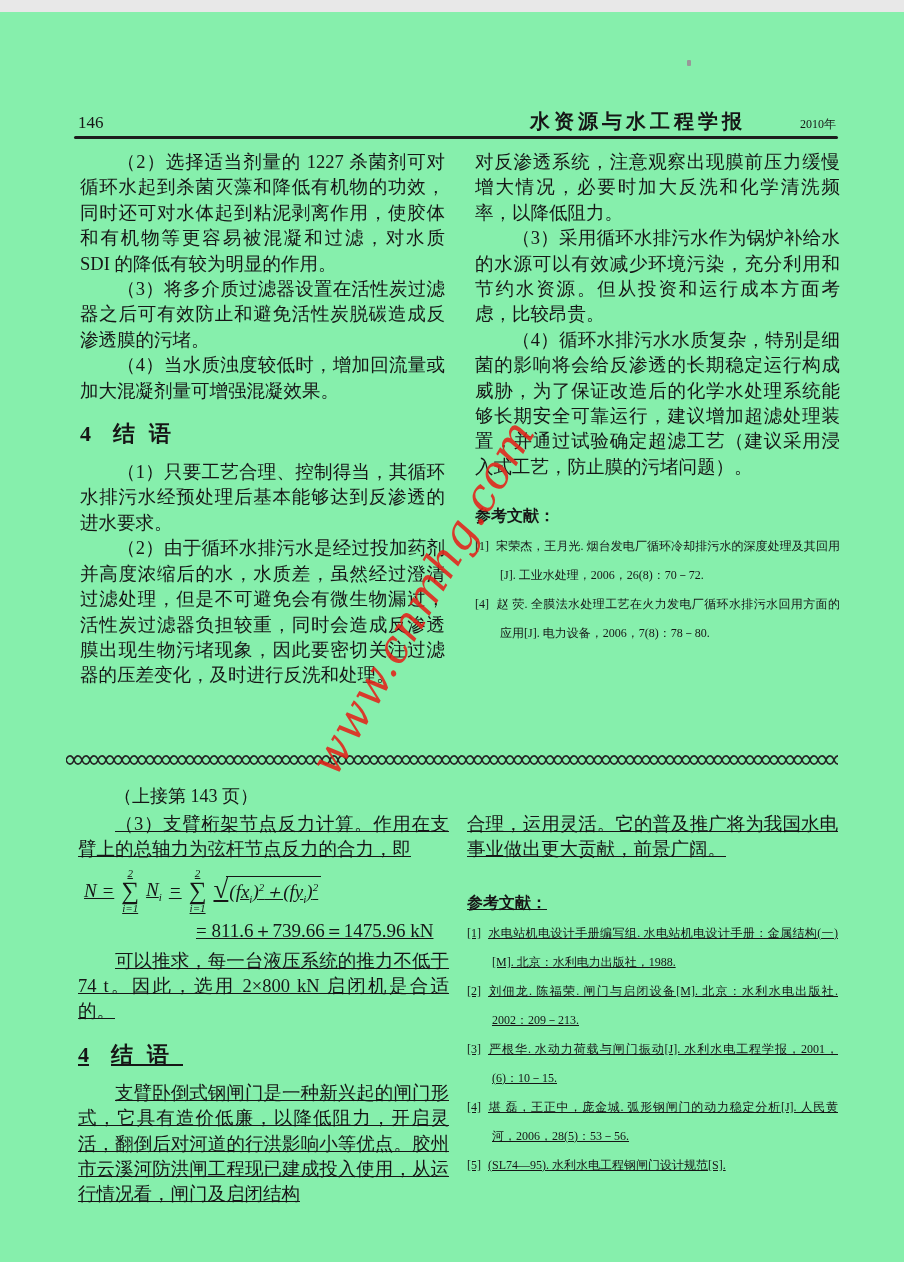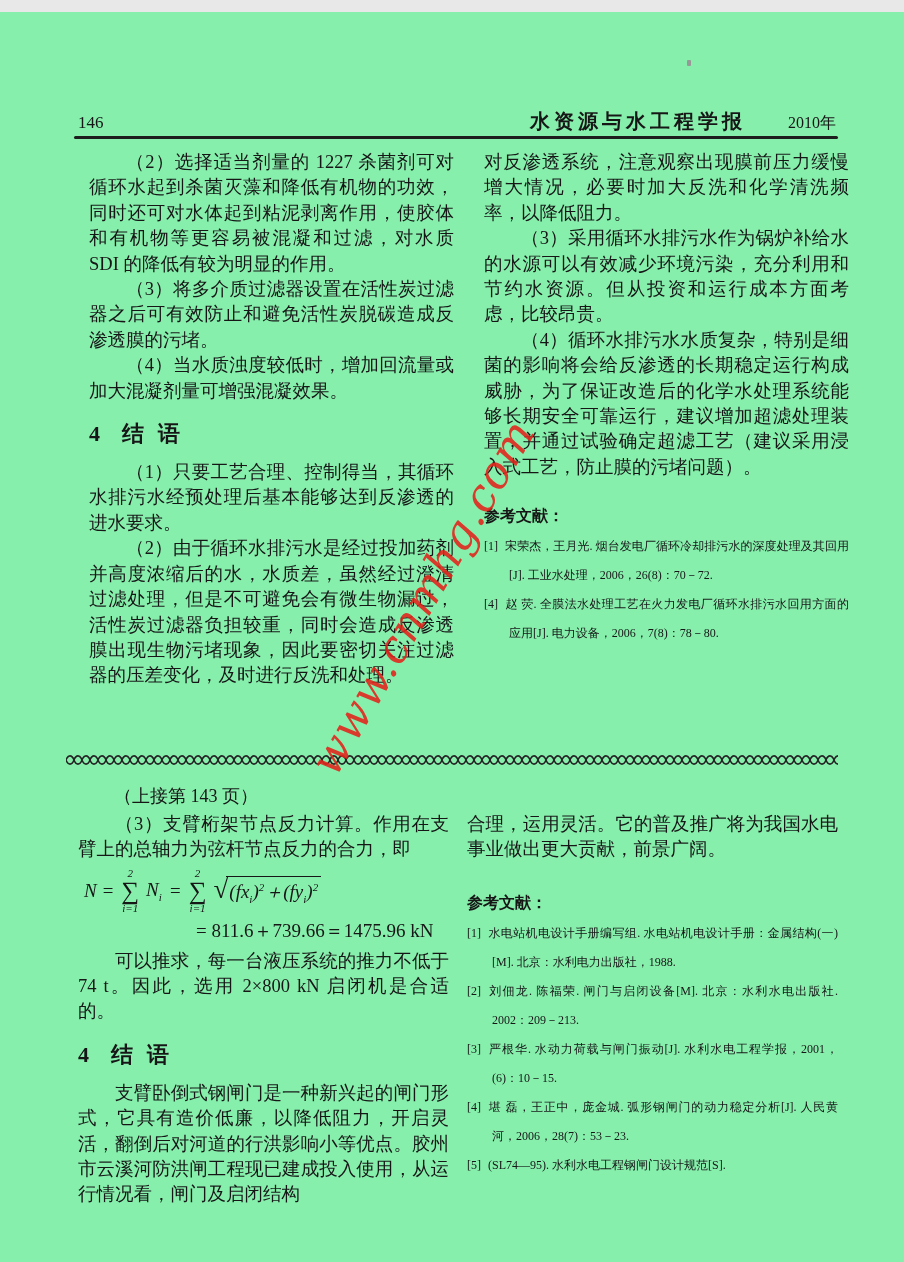--- a/index.html
+++ b/index.html
@@ -14,30 +14,30 @@
     overflow: hidden;
   }
 
   
   .header-row {
     position: absolute; top: 96px; left: 78px; width: 758px;
     display: flex; align-items: baseline;
   }
   .page-num { font-size: 17px; width: 90px; }
   .journal-title { flex: 1; text-align: right; font-weight: bold; font-size: 20px; letter-spacing: 4px; }
-  .year { width: 90px; text-align: right; font-size: 16px; }
+  .year { width: 90px; text-align: right; font-size: 12px; }
   .header-rule {
     position: absolute; top: 124px; left: 74px; width: 764px; height: 3px;
     background: #1d1d1d; border-radius: 2px;
   }
   .speck { position: absolute; left: 687px; top: 48px; width: 4px; height: 6px; background: #989898; border-radius: 1px; }
 
   
-  .art1 { position: absolute; top: 138px; left: 89px; width: 760px; display: flex; gap: 30px; }
-  .art2 { position: absolute; top: 800px; left: 78px; width: 760px; display: flex; gap: 18px; }
+  .art1 { position: absolute; top: 138px; left: 80px; width: 760px; display: flex; gap: 30px; }
+  .art2 { position: absolute; top: 800px; left: 78px; width: 760px; display: flex; gap: 18px; text-decoration: underline; }
   .col { width: 371px; }
 
   p.body {
     margin: 0; font-size: 18.5px; line-height: 25.4px;
     text-align: justify; text-indent: 2em;
   }
   p.body.no-indent { text-indent: 0; }
 
   .sec-heading {
     margin: 15px 0 11px 0; font-size: 22px; font-weight: bold;
@@ -170,20 +170,20 @@
       </div>
       <p class="body">支臂卧倒式钢闸门是一种新兴起的闸门形式，它具有造价低廉，以降低阻力，开启灵活，翻倒后对河道的行洪影响小等优点。胶州市云溪河防洪闸工程现已建成投入使用，从运行情况看，闸门及启闭结构</p>
     </div>
 
     <div class="col">
       <p class="body no-indent">合理，运用灵活。它的普及推广将为我国水电事业做出更大贡献，前景广阔。</p>
       <div class="refs-heading tight">参考文献：</div>
       <p class="ref"><span class="ref-label">[1]</span><span>水电站机电设计手册编写组. 水电站机电设计手册：金属结构(一)[M]. 北京：水利电力出版社，1988.</span></p>
       <p class="ref"><span class="ref-label">[2]</span><span>刘佃龙. 陈福荣. 闸门与启闭设备[M]. 北京：水利水电出版社. 2002：209－213.</span></p>
       <p class="ref"><span class="ref-label">[3]</span><span>严根华. 水动力荷载与闸门振动[J]. 水利水电工程学报，2001，(6)：10－15.</span></p>
-      <p class="ref"><span class="ref-label">[4]</span><span>堪 磊，王正中，庞金城. 弧形钢闸门的动力稳定分析[J]. 人民黄河，2006，28(7)：53－23.</span></p>
+      <p class="ref"><span class="ref-label">[4]</span><span>堪 磊，王正中，庞金城. 弧形钢闸门的动力稳定分析[J]. 人民黄河，2006，28(5)：53－56.</span></p>
       <p class="ref"><span class="ref-label">[5]</span><span>(SL74—95). 水利水电工程钢闸门设计规范[S].</span></p>
     </div>
   </div>
 
   <div class="watermark">www.cnmhg.com</div>
 
 </div>
 
 </body></html>

